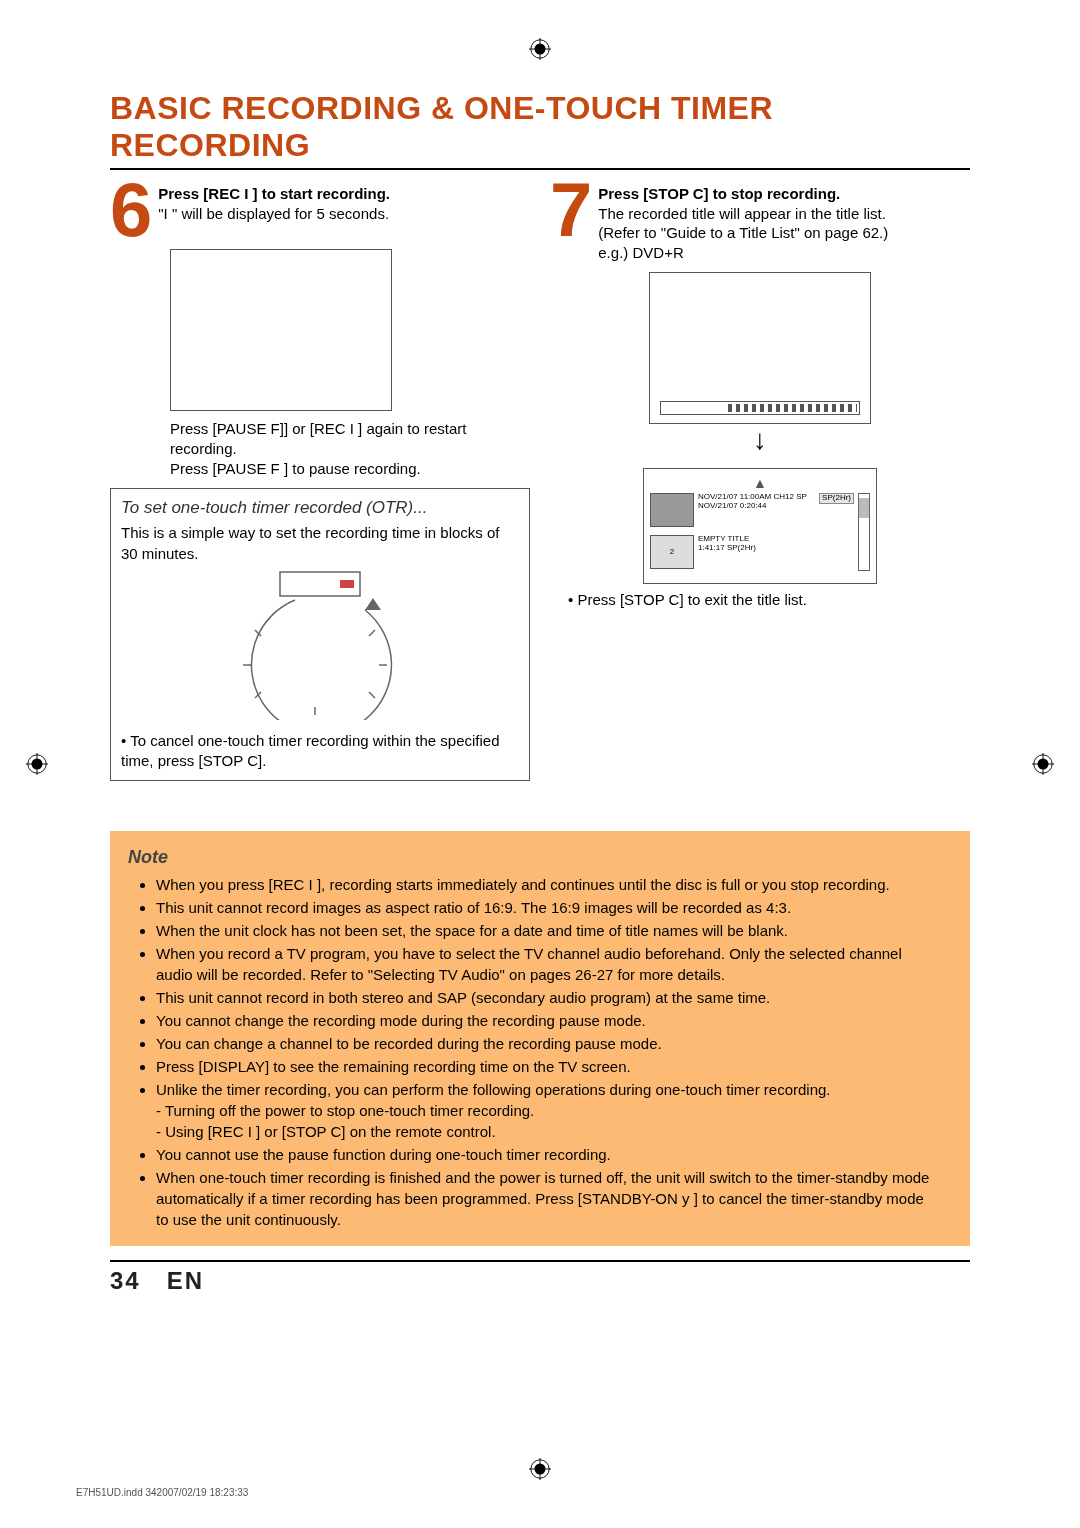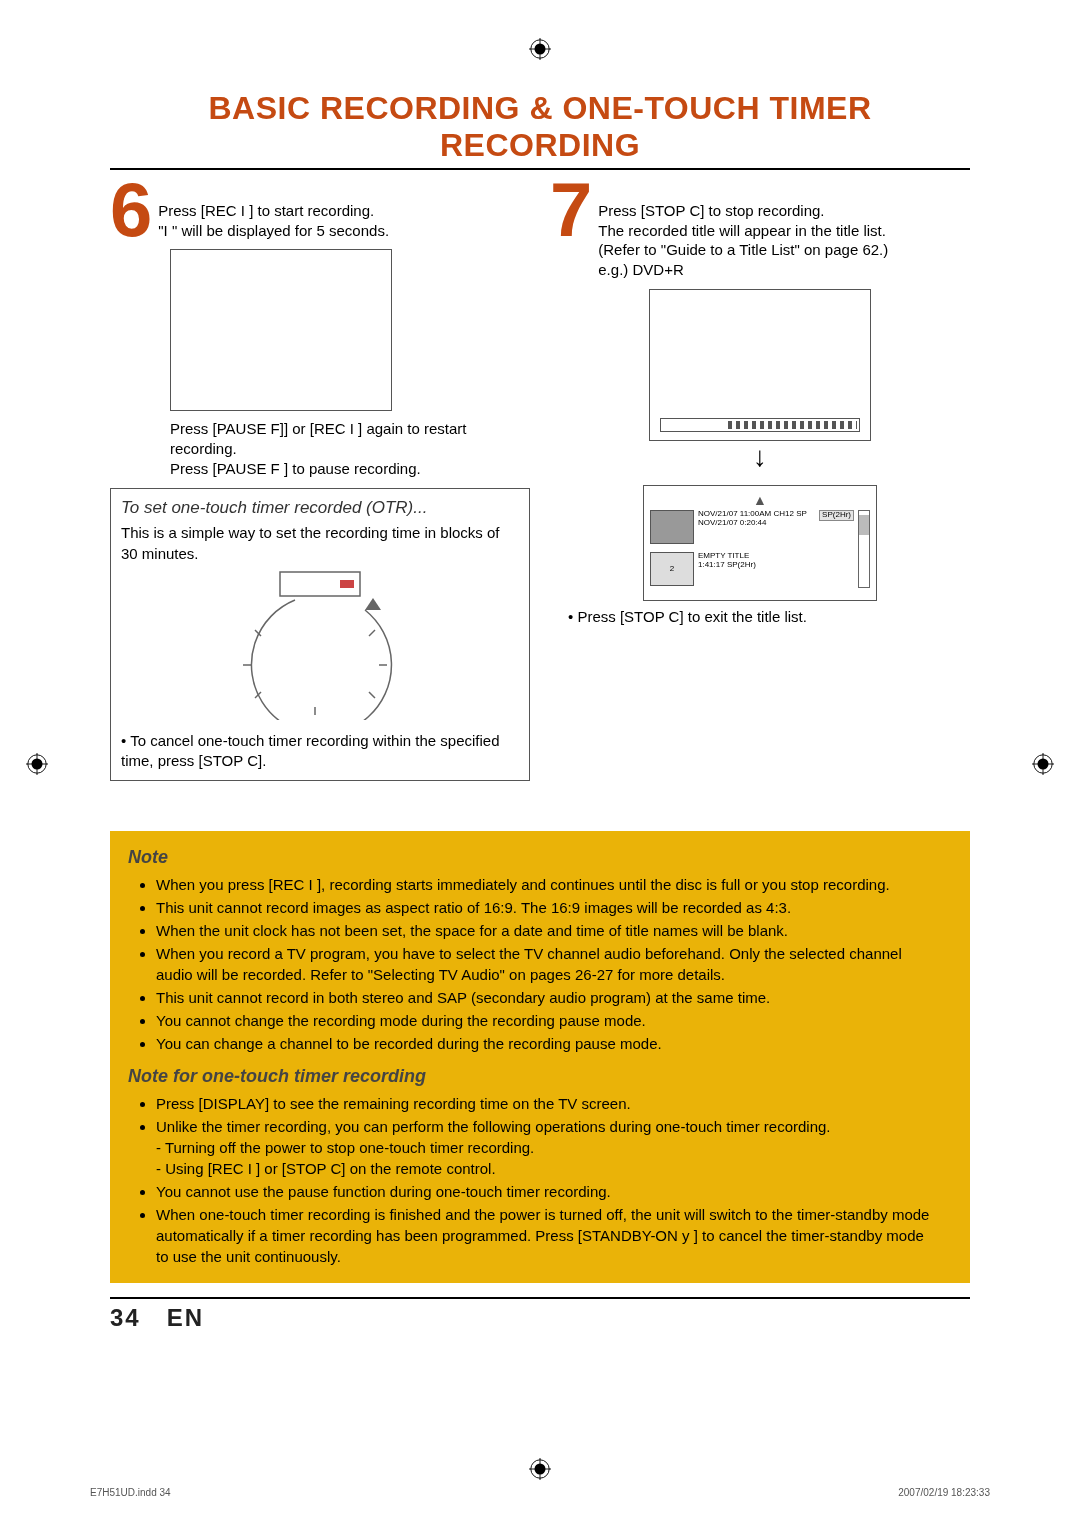--- a/index.html
+++ b/index.html
@@ -4,38 +4,38 @@
 <style>
   body { margin:0; padding:0; font-family: sans-serif; background:#fff; color:#000; }
   .page { width:1080px; height:1528px; box-sizing:border-box; padding:40px 60px 20px 60px; position:relative; }
   .reg { position:absolute; width:22px; height:22px; }
   .reg svg { width:22px; height:22px; }
   .reg-top { top:38px; left:50%; transform:translateX(-50%); }
   .reg-left { top:50%; left:26px; transform:translateY(-50%); }
   .reg-right { top:50%; right:26px; transform:translateY(-50%); }
   .reg-bottom { bottom:48px; left:50%; transform:translateX(-50%); }
   .content-box { margin:50px 50px 0 50px; }
-  h1.title { color:#c54a12; font-size:32px; font-weight:700; letter-spacing:0.5px; text-align:center; border-bottom:2px solid #000; margin:0 0 10px 0; padding-bottom:4px; }
+  h1.title { color:#c54a12; font-size:32px; font-weight:700; letter-spacing:0.5px; text-align:left; border-bottom:2px solid #000; margin:0 0 10px 0; padding-bottom:4px; }
   .two-col { display:flex; gap:20px; }
   .col { flex:1; }
   .step-head { display:flex; align-items:flex-start; gap:4px; }
   .step-num { font-size:76px; font-weight:900; color:#c54a12; line-height:0.8; margin-right:2px; }
   .step-text { padding-top:4px; font-size:15px; line-height:1.3; }
-  .step-text .lead { font-weight:400;margin-top:17px; }
+  .step-text .lead { font-weight:700; }
   .screen-box { width:220px; height:160px; border:1.5px solid #555; margin:8px 0 8px 60px; position:relative; }
   .otr-box { border:1.5px solid #555; padding:8px 10px; margin-top:8px; font-size:15px; line-height:1.35; }
   .otr-box .otr-title { font-style:italic; font-size:17px; margin-bottom:4px; color:#333; }
   .dial-wrap { text-align:center; margin:6px 0; }
   .title-list-box { width:220px; border:1.5px solid #555; margin:14px auto 6px auto; padding:6px; font-size:9px; position:relative; }
-  .notes-box { background:#eab308; padding:14px 18px; margin-top:50px; font-size:15px; line-height:1.4; }
+  .notes-box { background:#fdba74; padding:14px 18px; margin-top:50px; font-size:15px; line-height:1.4; }
   .notes-box .note-heading { font-style:italic; font-weight:700; font-size:18px; margin:0 0 4px 0; color:#444; }
   .notes-box ul { margin:0; padding-left:14px; }
   .notes-box ul li { margin:2px 14px; }
   .page-footer { margin-top:14px; font-size:24px; font-weight:700; letter-spacing:2px; color:#222; border-top:2px solid #000; padding-top:5px; text-align:left; }
-  .print-footer { position:absolute; bottom:30px; left:90px; right:90px; display:flex; justify-content:space-between; font-size:10px; color:#555; }
+  .print-footer { position:absolute; bottom:30px; left:76px; right:90px; display:flex; font-size:10px; color:#555; }
   .sub { font-size:15px; line-height:1.35; margin:0 0 0 60px; }
   .arrow-down { text-align:center; font-size:28px; font-weight:900; line-height:1; margin:2px 0; }
   .progress-screen { width:220px; height:150px; border:1.5px solid #555; margin:10px auto 0 auto; position:relative; }
   .progress-bar { position:absolute; bottom:8px; left:10px; right:10px; height:12px; border:1px solid #555; }
   .progress-fill { position:absolute; right:2px; top:2px; bottom:2px; width:65%; background:repeating-linear-gradient(90deg,#555 0 4px,#fff 4px 8px); }
   .tl-thumb { float:left; width:42px; height:32px; background:#999; border:1px solid #555; margin:0 4px 4px 0; }
   .tl-row { overflow:hidden; font-size:8px; line-height:1.1; margin-bottom:4px; }
   .tl-badge { display:inline-block; background:#e5e5e5; border:1px solid #888; font-size:8px; padding:0 2px; float:right; }
   .scroll { float:right; width:10px; height:76px; border:1px solid #666; margin-left:4px; }
   .scroll-thumb { background:#bbb; height:20px; margin-top:4px; }
@@ -156,21 +156,20 @@
       <div class="note-heading">Note</div>
       <ul>
         <li>When you press [REC I ], recording starts immediately and continues until the disc is full or you stop recording.</li>
         <li>This unit cannot record images as aspect ratio of 16:9. The 16:9 images will be recorded as 4:3.</li>
         <li>When the unit clock has not been set, the space for a date and time of title names will be blank.</li>
         <li>When you record a TV program, you have to select the TV channel audio beforehand. Only the selected channel audio will be recorded. Refer to "Selecting TV Audio" on pages 26-27 for more details.</li>
         <li>This unit cannot record in both stereo and SAP (secondary audio program) at the same time.</li>
         <li>You cannot change the recording mode during the recording pause mode.</li>
         <li>You can change a channel to be recorded during the recording pause mode.</li>
       </ul>
-      <div class="note-heading" style="margin-top:10px;">Note for one-touch timer recording</div>
       <ul>
         <li>Press [DISPLAY] to see the remaining recording time on the TV screen.</li>
         <li style="white-space:pre-line;">Unlike the timer recording, you can perform the following operations during one-touch timer recording.
  - Turning off the power to stop one-touch timer recording.
  - Using [REC I ] or [STOP C] on the remote control.</li>
         <li>You cannot use the pause function during one-touch timer recording.</li>
         <li>When one-touch timer recording is finished and the power is turned off, the unit will switch to the timer-standby mode automatically if a timer recording has been programmed. Press [STANDBY-ON y ] to cancel the timer-standby mode to use the unit continuously.</li>
       </ul>
     </div>
 

